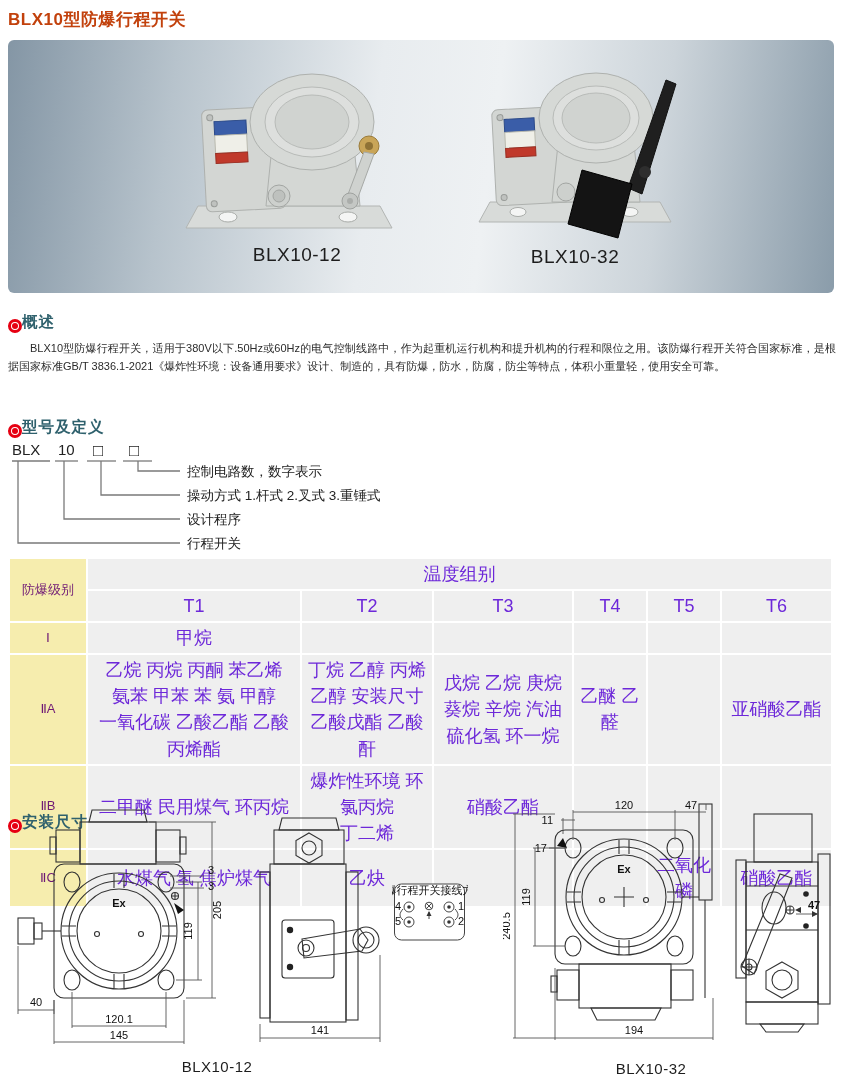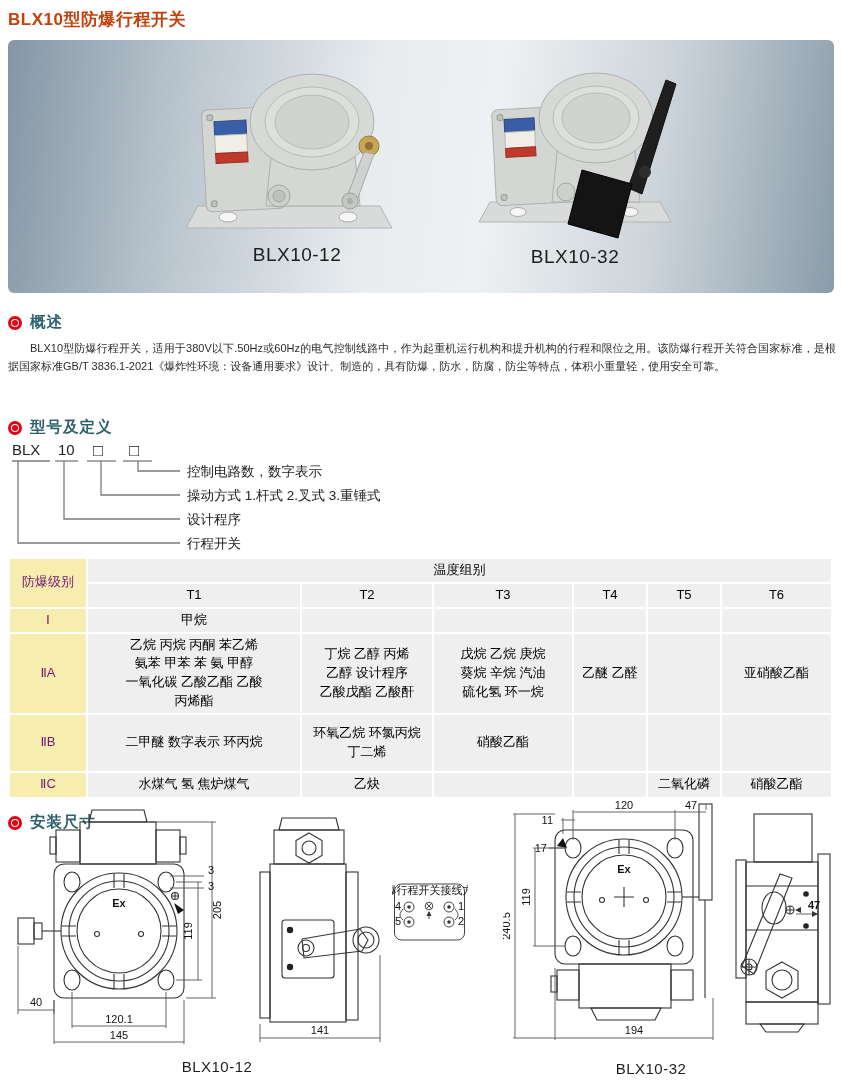--- a/index.html
+++ b/index.html
@@ -4,28 +4,28 @@
 <style>
   * { margin:0; padding:0; box-sizing:border-box; }
   html,body { width:842px; height:1083px; background:#ffffff;
     font-family:"Liberation Sans","DejaVu Sans",sans-serif; position:relative; overflow:hidden; }
   .abs { position:absolute; }
   .pagetitle { position:absolute; left:8px; top:8px; font-size:17px; font-weight:bold; color:#c2410c; letter-spacing:0.5px; }
   .banner { position:absolute; left:8px; top:40px; width:826px; height:253px; border-radius:6px;
     background:linear-gradient(97deg,#8496a5 0%,#b7c3cc 20%,#e8ecef 44%,#eef1f3 58%,#ccd4da 78%,#8а9caa 100%);
     background:linear-gradient(97deg,#8496a5 0%,#b7c3cc 20%,#e8ecef 44%,#eef1f3 58%,#ccd4da 78%,#8a9caa 100%); }
   .plabel { position:absolute; font-size:19px; color:#1d1d1d; text-align:center; width:150px; letter-spacing:0.5px; }
-  .sec { position:absolute; left:8px; display:flex; align-items:center; gap:8px; }
+  .sec { position:absolute; left:8px; display:flex; align-items:flex-end; }
   .sec .txt { font-weight:bold; font-size:15.5px; color:#2f616d; letter-spacing:1px; }
   .bullet { width:14px; height:14px; border:3px solid #e60012; border-radius:50%; display:flex; align-items:center; justify-content:center; background:#fff; }
   .bullet i { display:block; width:6px; height:6px; background:#e60012; border-radius:50%; }
   .para { position:absolute; left:8px; top:340px; width:828px; font-size:11px; line-height:1.62;
     color:#2b2b2b; text-indent:2em; text-align:justify; }
   table.tg { position:absolute; left:8px; top:557px; width:823px; border-collapse:collapse; table-layout:fixed; }
-  table.tg td { border:2px solid #ffffff; background:#efefef; font-size:13px; color:#000000;
+  table.tg td { border:2px solid #ffffff; background:#efefef; font-size:18px; color:#6d28d9;
     text-align:center; vertical-align:middle; padding:2px 3px; line-height:1.45; white-space:pre-line; }
   table.tg td.lvl { background:#f6edae; font-size:13px; color:#701a75; }
   .dim-svg text { font-size:11px; fill:#111; font-family:"Liberation Sans","DejaVu Sans",sans-serif; }
   .dim-svg { position:absolute; }
   .caption { position:absolute; font-size:15px; color:#1d1d1d; width:130px; text-align:center; letter-spacing:0.5px; }
 </style>
 </head>
 <body>
 
 <h1 class="pagetitle">BLX10型防爆行程开关</h1>
@@ -157,33 +157,33 @@
     <td></td>
     <td></td>
   </tr>
   <tr>
     <td class="lvl" style="height:60px">ⅡA</td>
     <td>乙烷 丙烷 丙酮 苯乙烯
 氨苯 甲苯 苯 氨 甲醇
 一氧化碳 乙酸乙酯 乙酸
 丙烯酯</td>
     <td>丁烷 乙醇 丙烯
-乙醇 设计程序
+乙醇 安装尺寸
 乙酸戊酯 乙酸酐</td>
     <td>戊烷 乙烷 庚烷
 葵烷 辛烷 汽油
 硫化氢 环一烷</td>
     <td>乙醚 乙醛</td>
     <td></td>
     <td>亚硝酸乙酯</td>
   </tr>
   <tr>
     <td class="lvl" style="height:58px">ⅡB</td>
-    <td>二甲醚 数字表示 环丙烷</td>
-    <td>环氧乙烷 环氯丙烷
+    <td>二甲醚 民用煤气 环丙烷</td>
+    <td>爆炸性环境 环氯丙烷
 丁二烯</td>
     <td>硝酸乙酯</td>
     <td></td>
     <td></td>
     <td></td>
   </tr>
   <tr>
     <td class="lvl" style="height:26px">ⅡC</td>
     <td>水煤气 氢 焦炉煤气</td>
     <td>乙炔</td>

